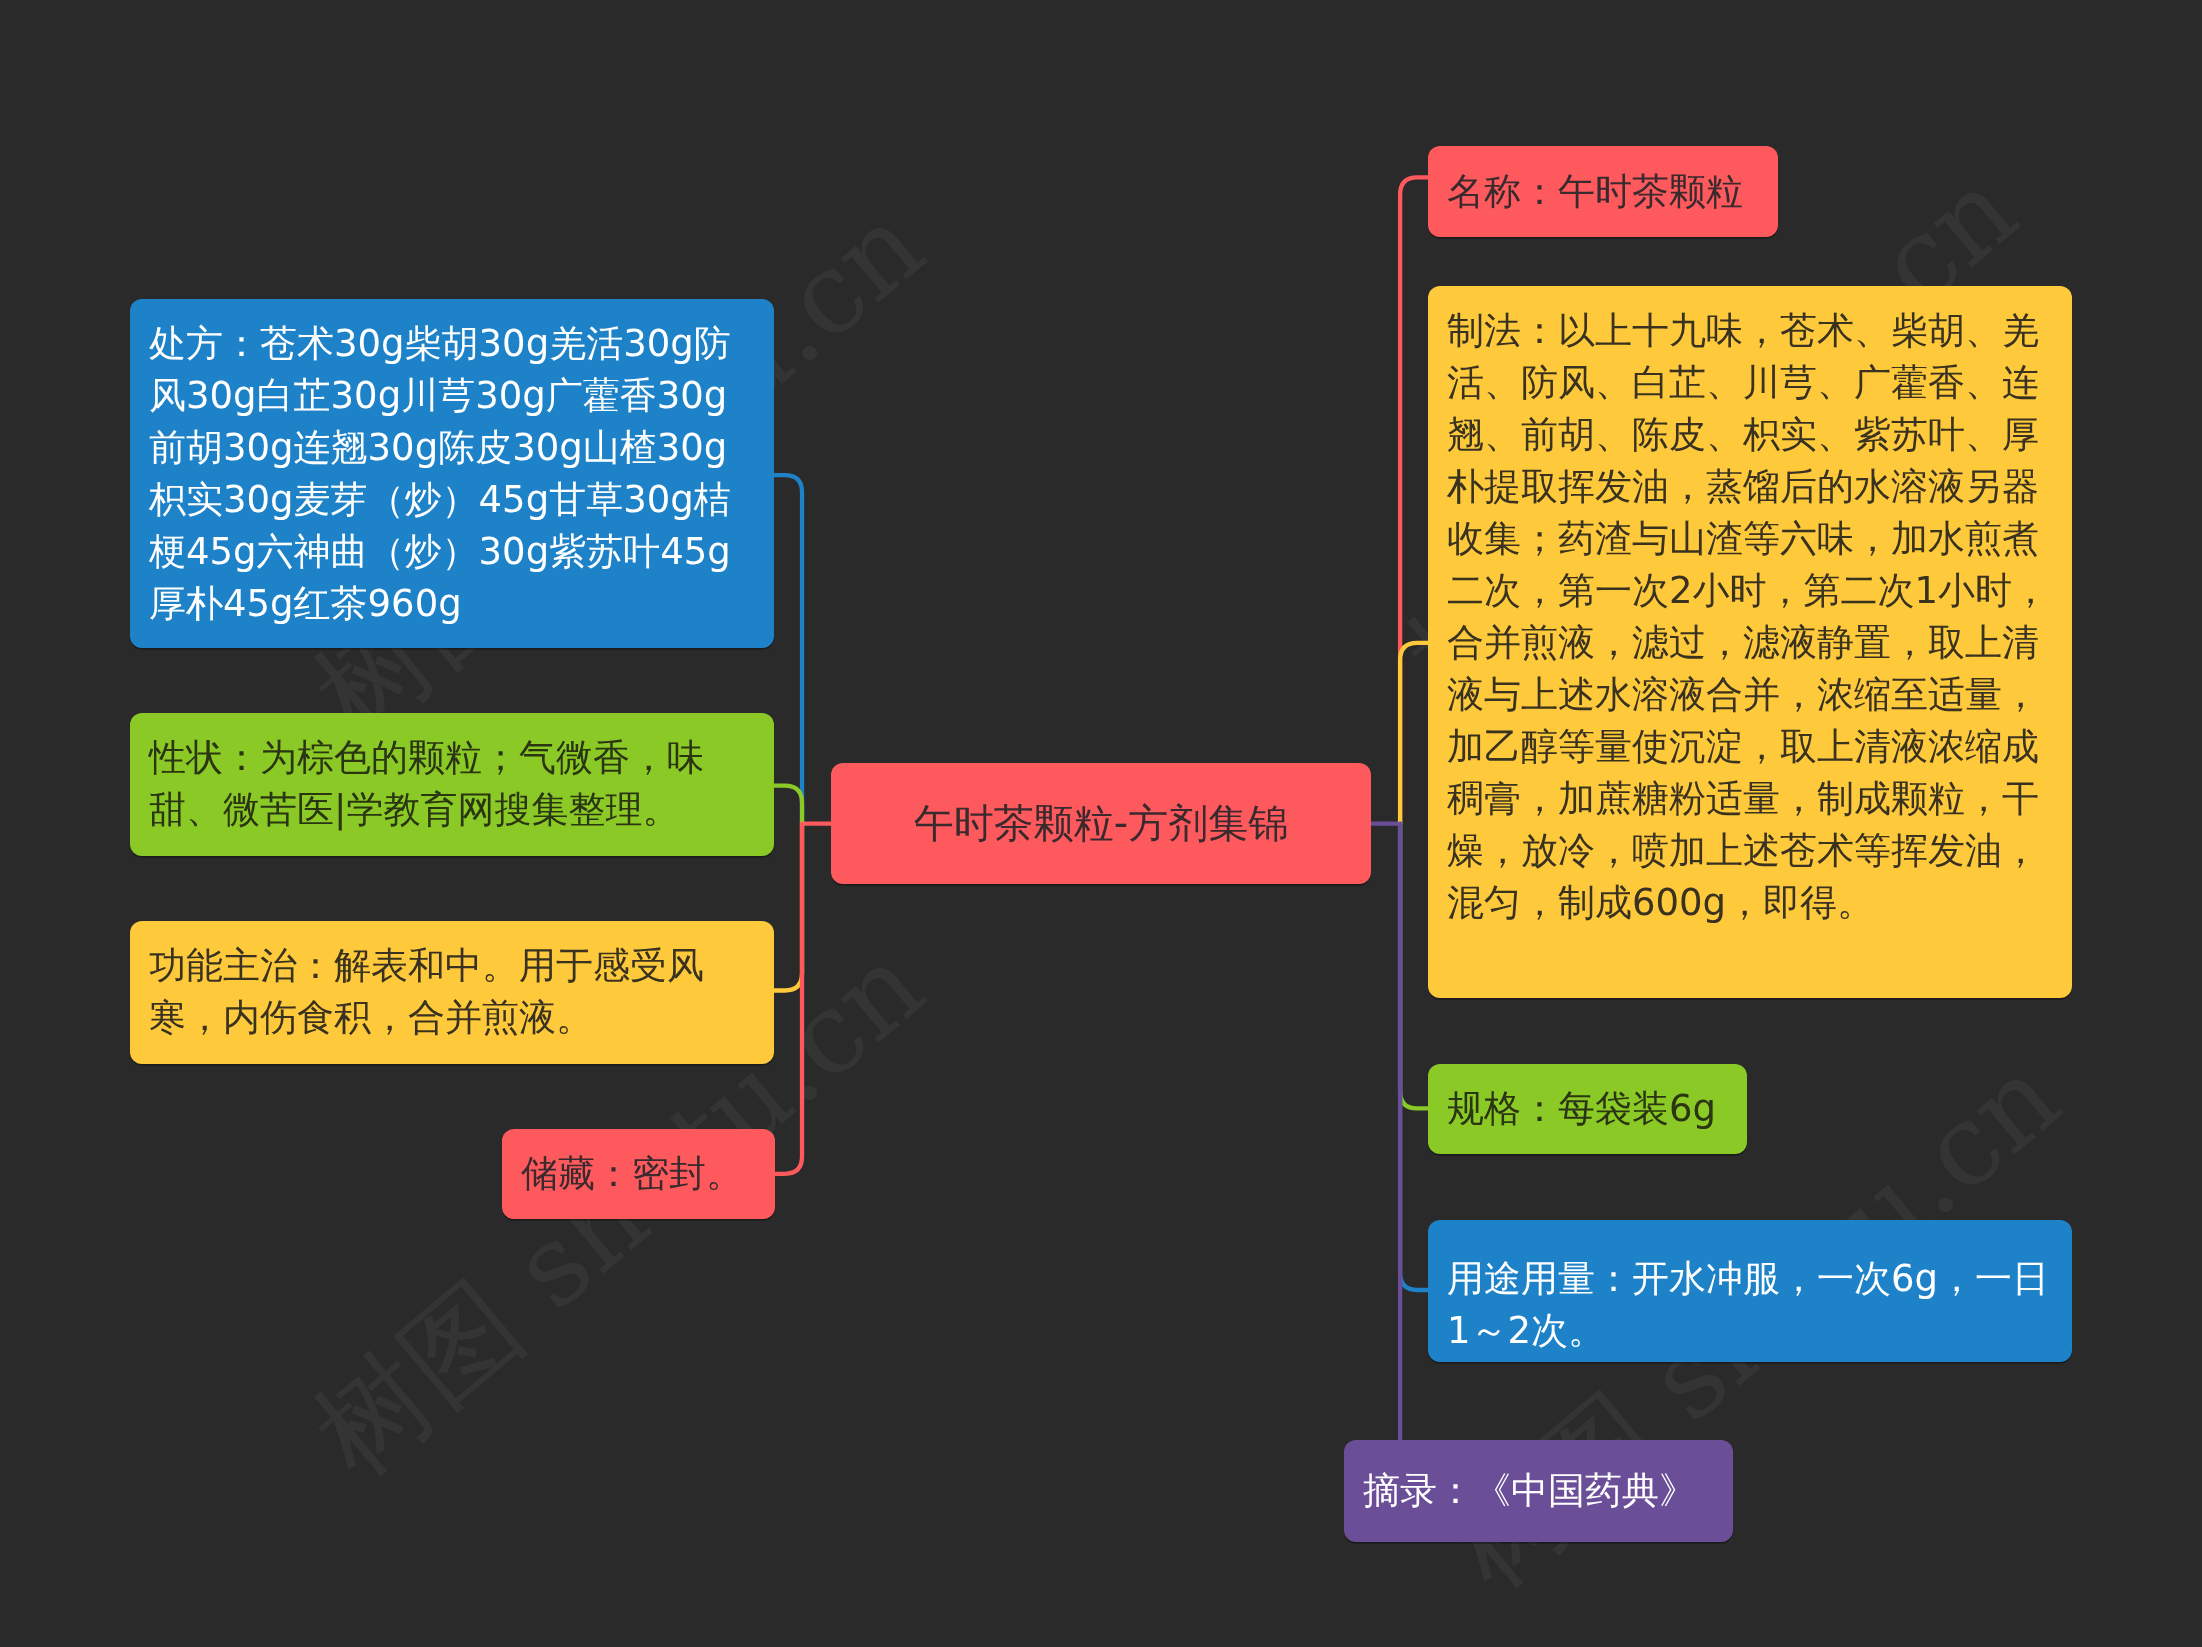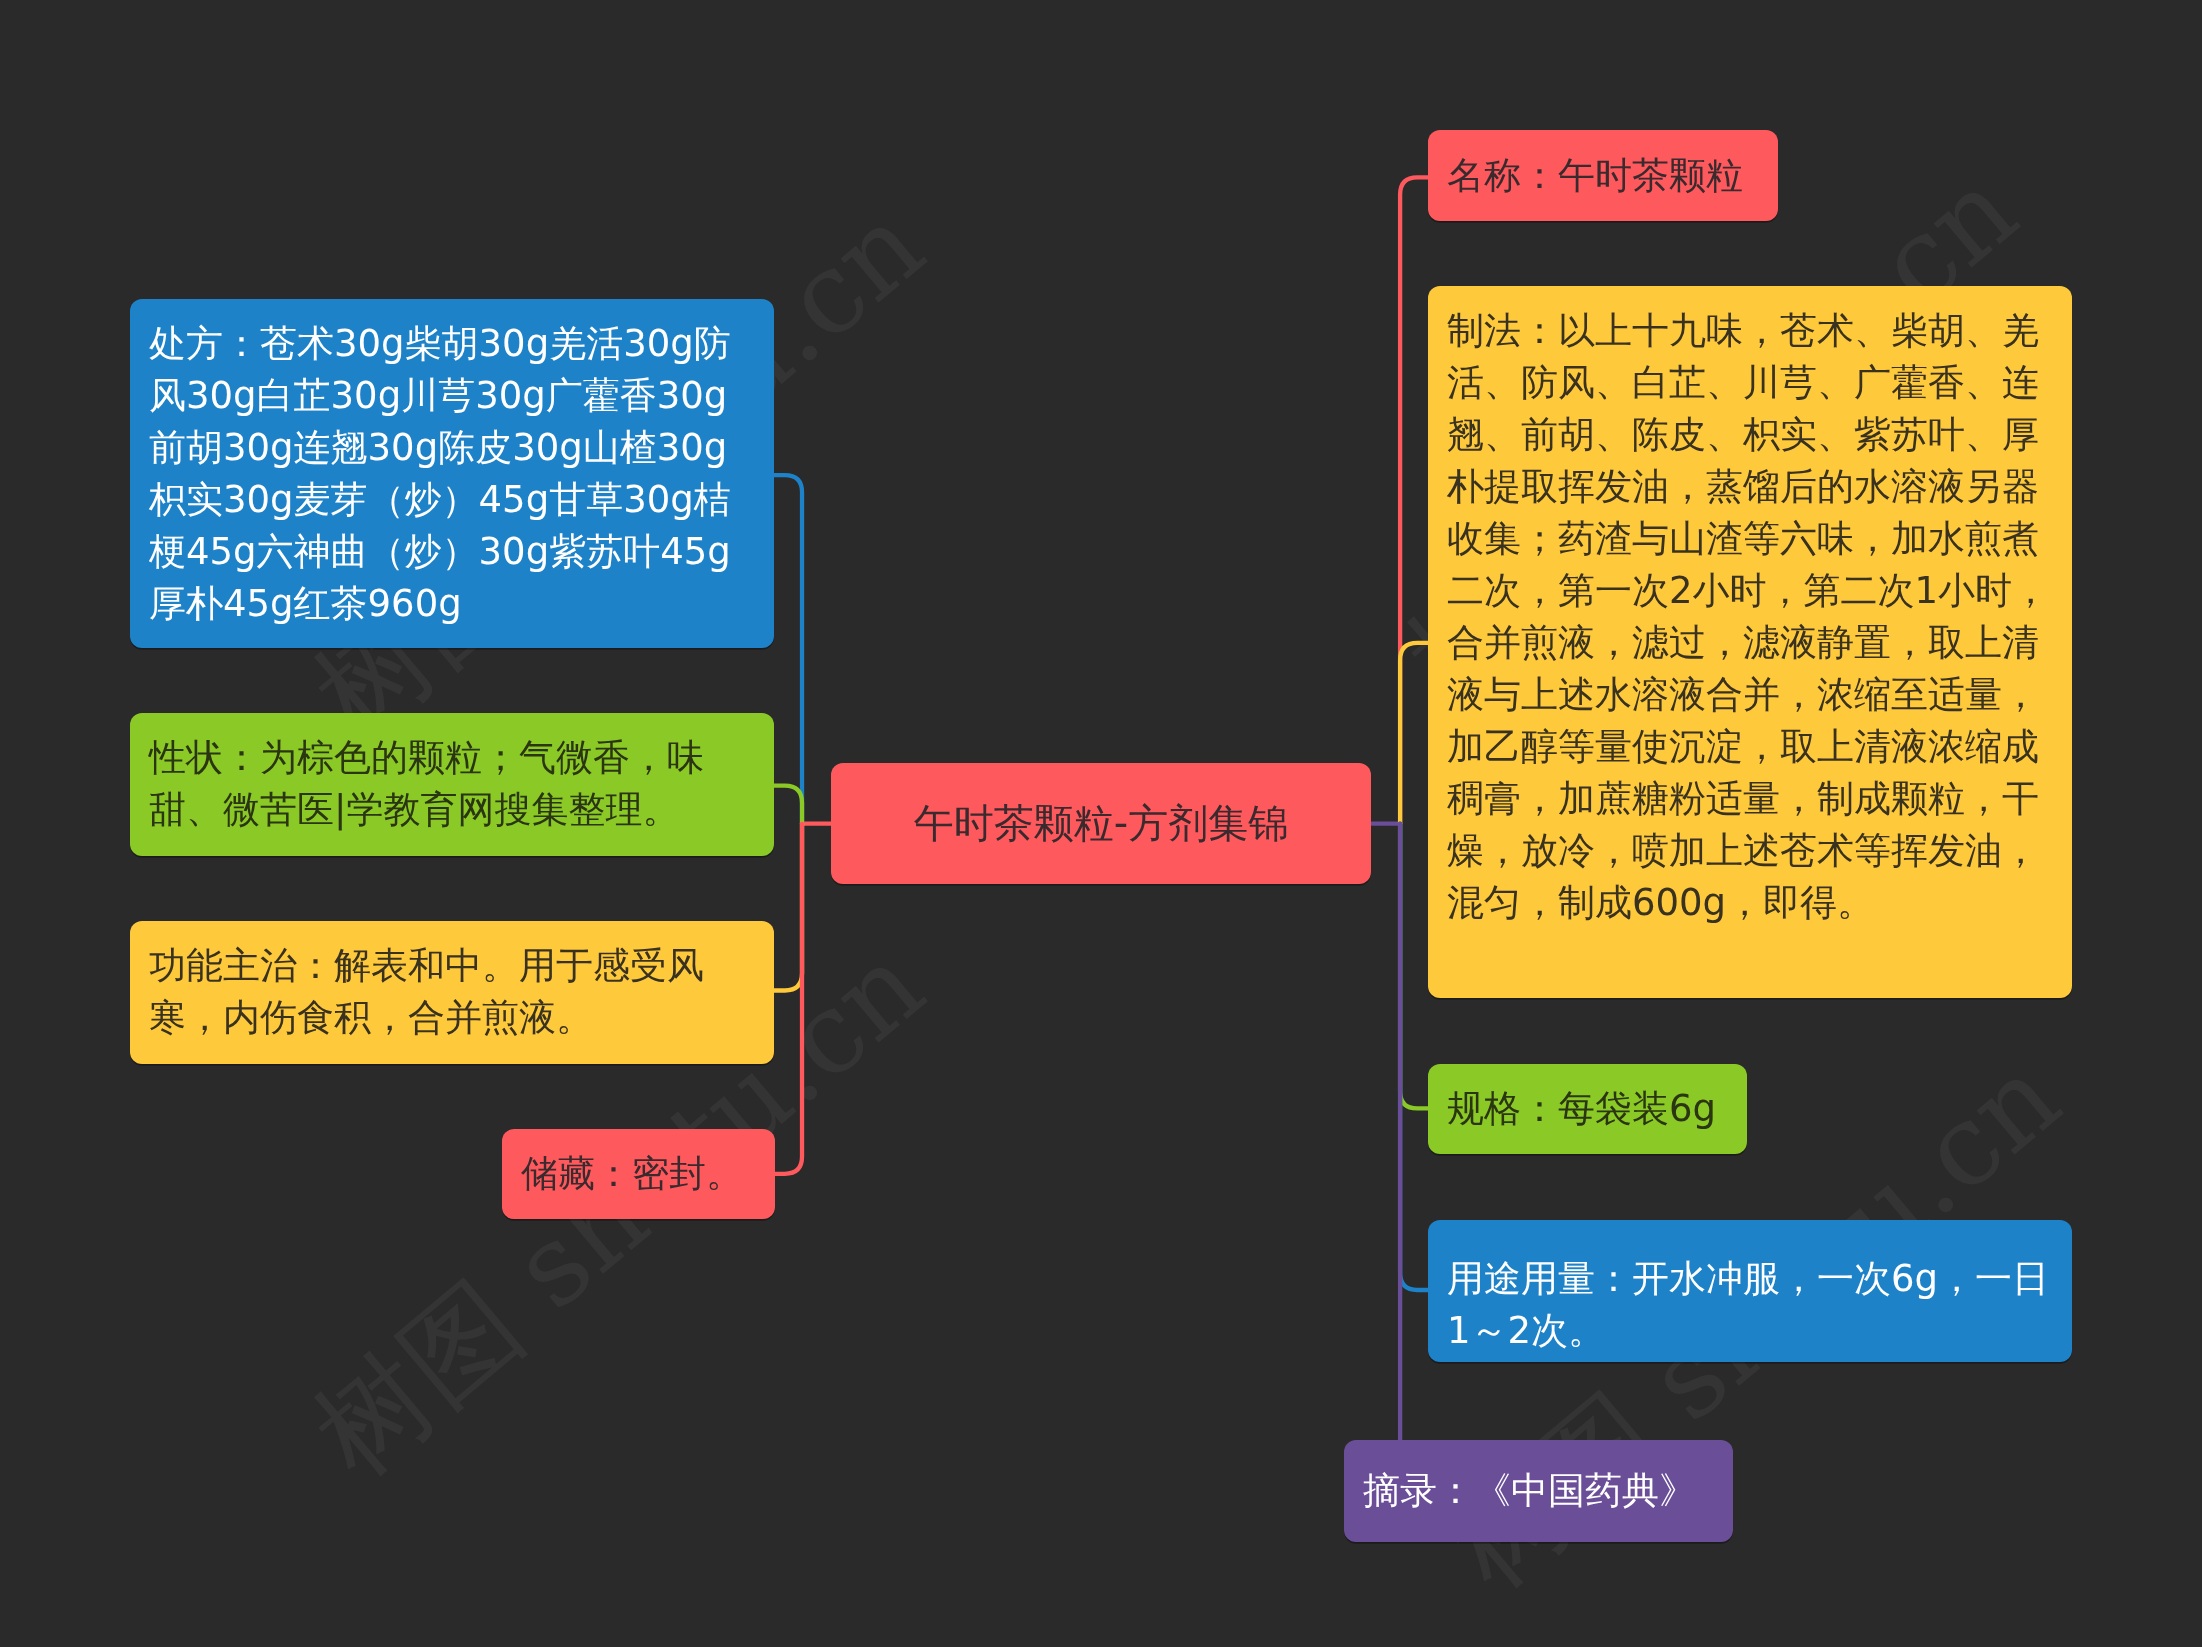--- a/index.html
+++ b/index.html
@@ -79,21 +79,21 @@
   </div>
 
   <div class="node c-yellow" style="left:130px;top:921px;width:644px;height:143px;padding-top:19px;">
     <span>功能主治：解表和中。用于感受风寒，内伤食积，合并煎液。</span>
   </div>
 
   <div class="node single c-red" style="left:502px;top:1129px;width:273px;height:90px;">
     <span>储藏：密封。</span>
   </div>
 
-  <div class="node single c-red" style="left:1428px;top:130px;width:350px;height:91px;">
+  <div class="node single c-red" style="left:1428px;top:146px;width:350px;height:91px;">
     <span>名称：午时茶颗粒</span>
   </div>
 
   <div class="node c-yellow" style="left:1428px;top:286px;width:644px;height:712px;padding-top:19px;">
     <span>制法：以上十九味，苍术、柴胡、羌活、防风、白芷、川芎、广藿香、连翘、前胡、陈皮、枳实、紫苏叶、厚朴提取挥发油，蒸馏后的水溶液另器收集；药渣与山渣等六味，加水煎煮二次，第一次2小时，第二次1小时，合并煎液，滤过，滤液静置，取上清液与上述水溶液合并，浓缩至适量，加乙醇等量使沉淀，取上清液浓缩成稠膏，加蔗糖粉适量，制成颗粒，干燥，放冷，喷加上述苍术等挥发油，混匀，制成600g，即得。</span>
   </div>
 
   <div class="node single c-green" style="left:1428px;top:1064px;width:319px;height:90px;">
     <span>规格：每袋装6g</span>
   </div>

